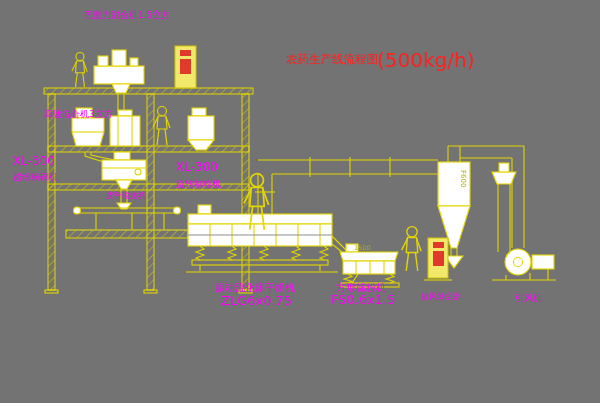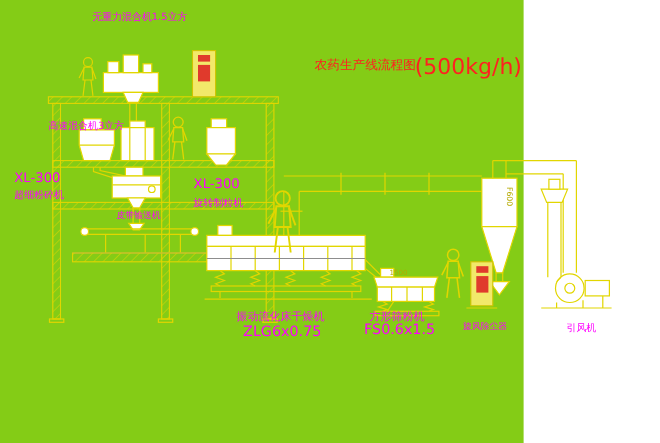--- a/index.html
+++ b/index.html
@@ -1,16 +1,16 @@
 <!DOCTYPE html>
 <html><head>
 <meta charset="utf-8">
 <style>
   html,body{margin:0;padding:0;background:#fff;width:600px;height:403px;overflow:hidden;}
-  .canvas{position:relative;width:476px;height:403px;background:#84cc16;}
+  .canvas{position:relative;width:600px;height:403px;background:#737373;}
   svg{display:block;}
   .s{fill:none;stroke:#e2d600;stroke-width:1.1;}
   .sf{fill:#ffffff;stroke:#e2d600;stroke-width:1.1;}
   .sh{fill:url(#hatch);stroke:#e2d600;stroke-width:1;}
   .dk{fill:none;stroke:#8d8d8d;stroke-width:1;}
   .cab{fill:#f2e96a;stroke:#cfc400;stroke-width:1;}
   .red{fill:#e03a2c;stroke:none;}
   .ps{fill:none;stroke:#e2d600;stroke-width:1.2;}
   text{font-family:"DejaVu Sans",sans-serif;}
   .lbl{fill:#ff00ff;}

